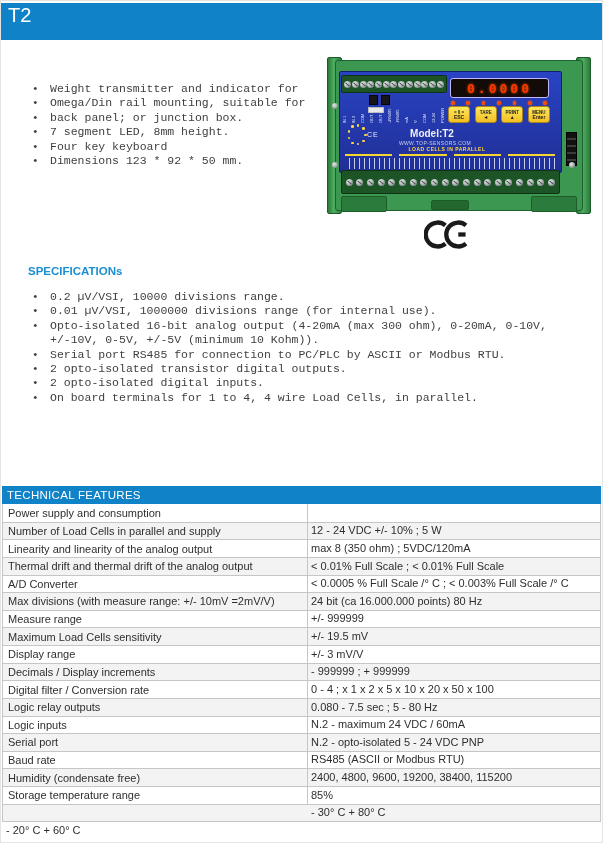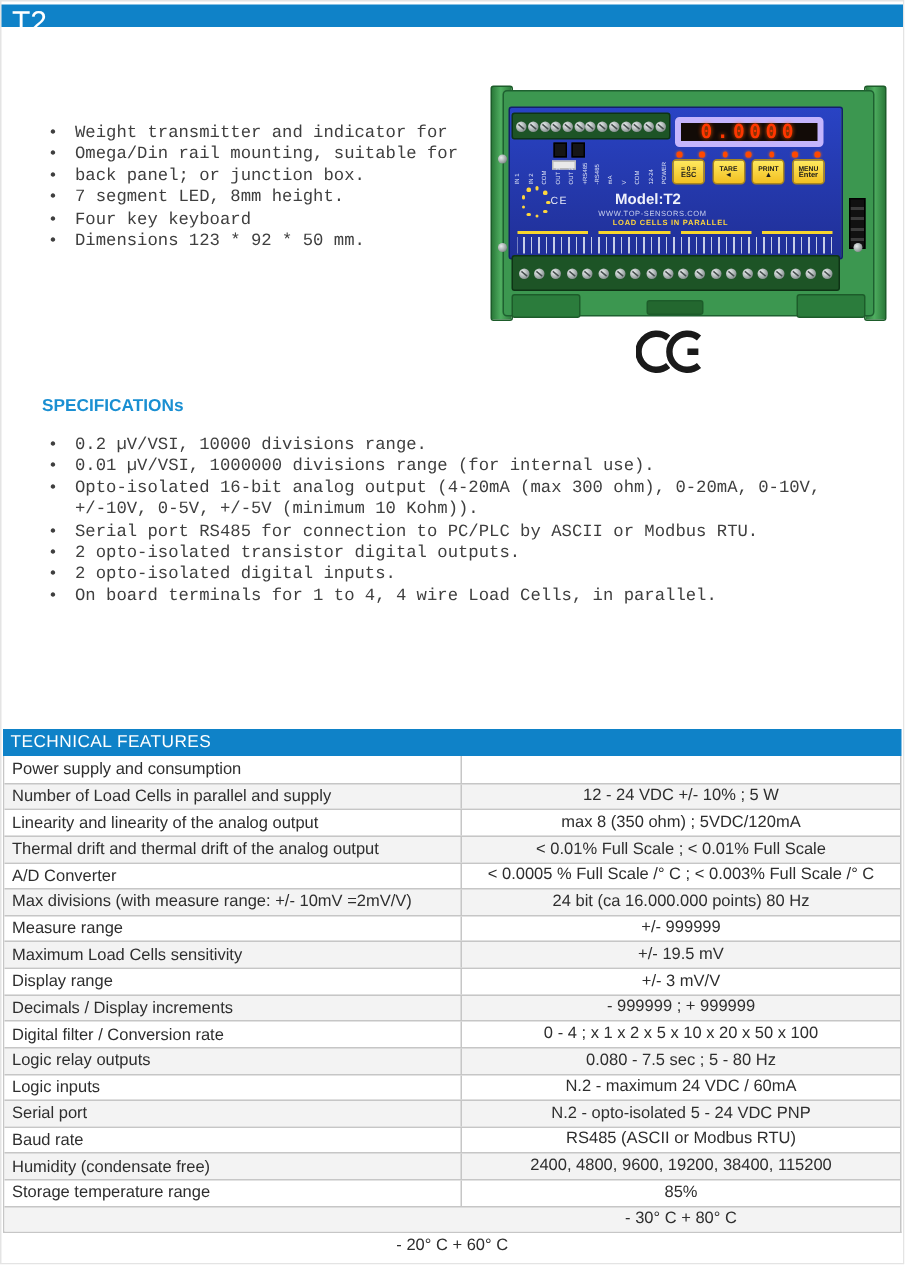--- a/index.html
+++ b/index.html
@@ -1,19 +1,19 @@
 <!DOCTYPE html>
 <html><head>
 <meta charset="utf-8">
 <style>
   html,body{margin:0;padding:0;background:#fff;}
   .page{position:relative;width:603px;height:843px;background:#fff;overflow:hidden;
         font-family:"Liberation Sans",sans-serif;box-shadow:inset 0 0 0 1px #e4e4e4;}
   
-  .titlebar{position:absolute;left:1px;right:1px;top:3px;height:15px;background:#0f82c8;}
+  .titlebar{position:absolute;left:1px;right:1px;top:3px;height:37px;background:#0f82c8;}
   .titlebar span{color:#fff;font-size:20px;line-height:25px;padding-left:7px;display:inline-block;}
   
   ul.bullets{list-style:none;margin:0;padding:0;position:absolute;}
   ul.bullets li{position:relative;padding-left:24px;font-size:11.5px;line-height:14.4px;color:#3f3f3f;font-family:Liberation Mono, monospace;}
   ul.bullets li::before{content:"\2022";position:absolute;left:6px;top:0;font-size:11px;color:#3f3f3f;}
   ul.intro{left:26px;top:82px;width:295px;}
   ul.specs{left:26px;top:290px;width:528px;}
   .spec-head{position:absolute;left:28px;top:265px;font-size:11.5px;font-weight:600;color:#1a8fd2;}
   
   .device{position:absolute;left:327px;top:57px;width:264px;height:157px;}
@@ -24,21 +24,21 @@
   .d-foot{bottom:2px;height:16px;width:46px;background:#2b7c3c;border:1px solid #1d5c2a;border-radius:2px;}
   .d-foot.l{left:14px;} .d-foot.r{right:14px;}
   .d-foot.c{left:104px;width:38px;height:10px;bottom:4px;background:#23672f;}
   .d-panel{left:12px;top:14px;width:223px;height:102px;background:linear-gradient(180deg,#2943c4,#202f96);border:1px solid #141f6b;border-radius:2px;}
   .d-term{background:#1d5426;border:1px solid #0e3315;border-radius:2px;display:flex;align-items:center;justify-content:space-around;padding:0 2px;}
   .d-term.top{left:14px;top:18px;width:106px;height:18px;}
   .d-term.bot{left:14px;top:113px;width:219px;height:24px;}
   .screw{position:relative;width:7px;height:7px;border-radius:50%;flex:none;
          background:radial-gradient(circle at 35% 35%,#eef2f2,#9aa3a3 60%,#596262);}
   .screw::after{content:"";position:absolute;left:1px;right:1px;top:3px;height:1px;background:#454d4d;transform:rotate(40deg);}
-  .d-display{left:123px;top:21px;width:99px;height:20px;background:#120b07;border:4px solid #c4b5fd;border-radius:3px;
+  .d-display{left:123px;top:21px;width:99px;height:20px;background:#120b07;border:1px solid #c4b5fd;border-radius:3px;
              display:flex;align-items:center;justify-content:center;}
   .d-display span{position:static;font-family:"DejaVu Sans Mono",monospace;font-size:13px;font-weight:bold;color:#ff3600;
                   letter-spacing:3px;text-shadow:0 0 3px rgba(255,90,0,.9);}
   .d-ledrow{left:124px;top:44px;width:96px;height:4px;display:flex;justify-content:space-between;}
   .led{position:static;width:3.5px;height:3.5px;border-radius:50%;background:#ff4800;box-shadow:0 0 2px #ff6a00;flex:none;}
   .d-keys{left:121px;top:49px;width:102px;height:18px;display:flex;gap:4.5px;}
   .dev-key{position:static;flex:1;height:17px;background:linear-gradient(180deg,#ffe95e,#f2bf22);
            border:1px solid #a8851f;border-radius:3px;color:#1a1a1a;display:flex;flex-direction:column;
            align-items:center;justify-content:center;line-height:5px;}
   .dev-key .k1{position:static;font-size:4.5px;font-weight:bold;}
@@ -66,21 +66,21 @@
   
   .tf-head{position:absolute;left:2px;right:2px;top:486px;height:18px;background:#0f82c8;color:#fff;
            font-size:11.5px;line-height:18px;padding-left:5px;letter-spacing:.3px;}
   .tf-rows{position:absolute;left:2px;right:2px;top:504px;border:1px solid #c6c6c6;border-top:none;}
   .tf-row{display:flex;align-items:center;height:17.63px;box-sizing:border-box;border-top:1px solid #c6c6c6;
           font-size:11px;color:#2e2e2e;background:#fff;}
   .tf-row:first-child{border-top:none;}
   .tf-row:nth-child(even){background:#f3f3f3;}
   .tf-label{width:305px;flex:none;box-sizing:border-box;border-right:1px solid #c6c6c6;padding:1px 5px;
             align-self:stretch;display:flex;align-items:center;}
-  .tf-value{flex:1;text-align:center;padding:1px 3px;margin-top:34px;}
+  .tf-value{flex:1;padding:1px 3px;margin-top:34px;}
 </style>
 </head>
 <body>
 
 <div class="page">
 
   <div class="titlebar">
     <span>T2</span>
   </div>
 

